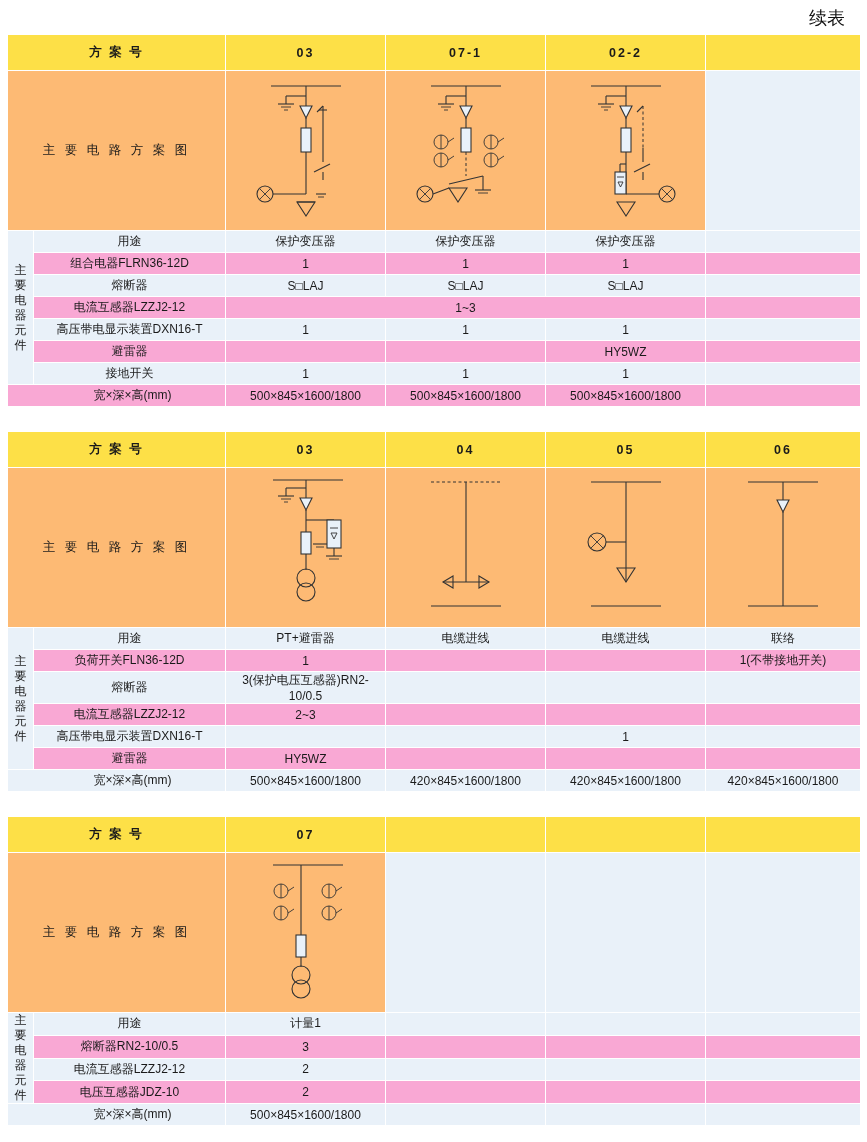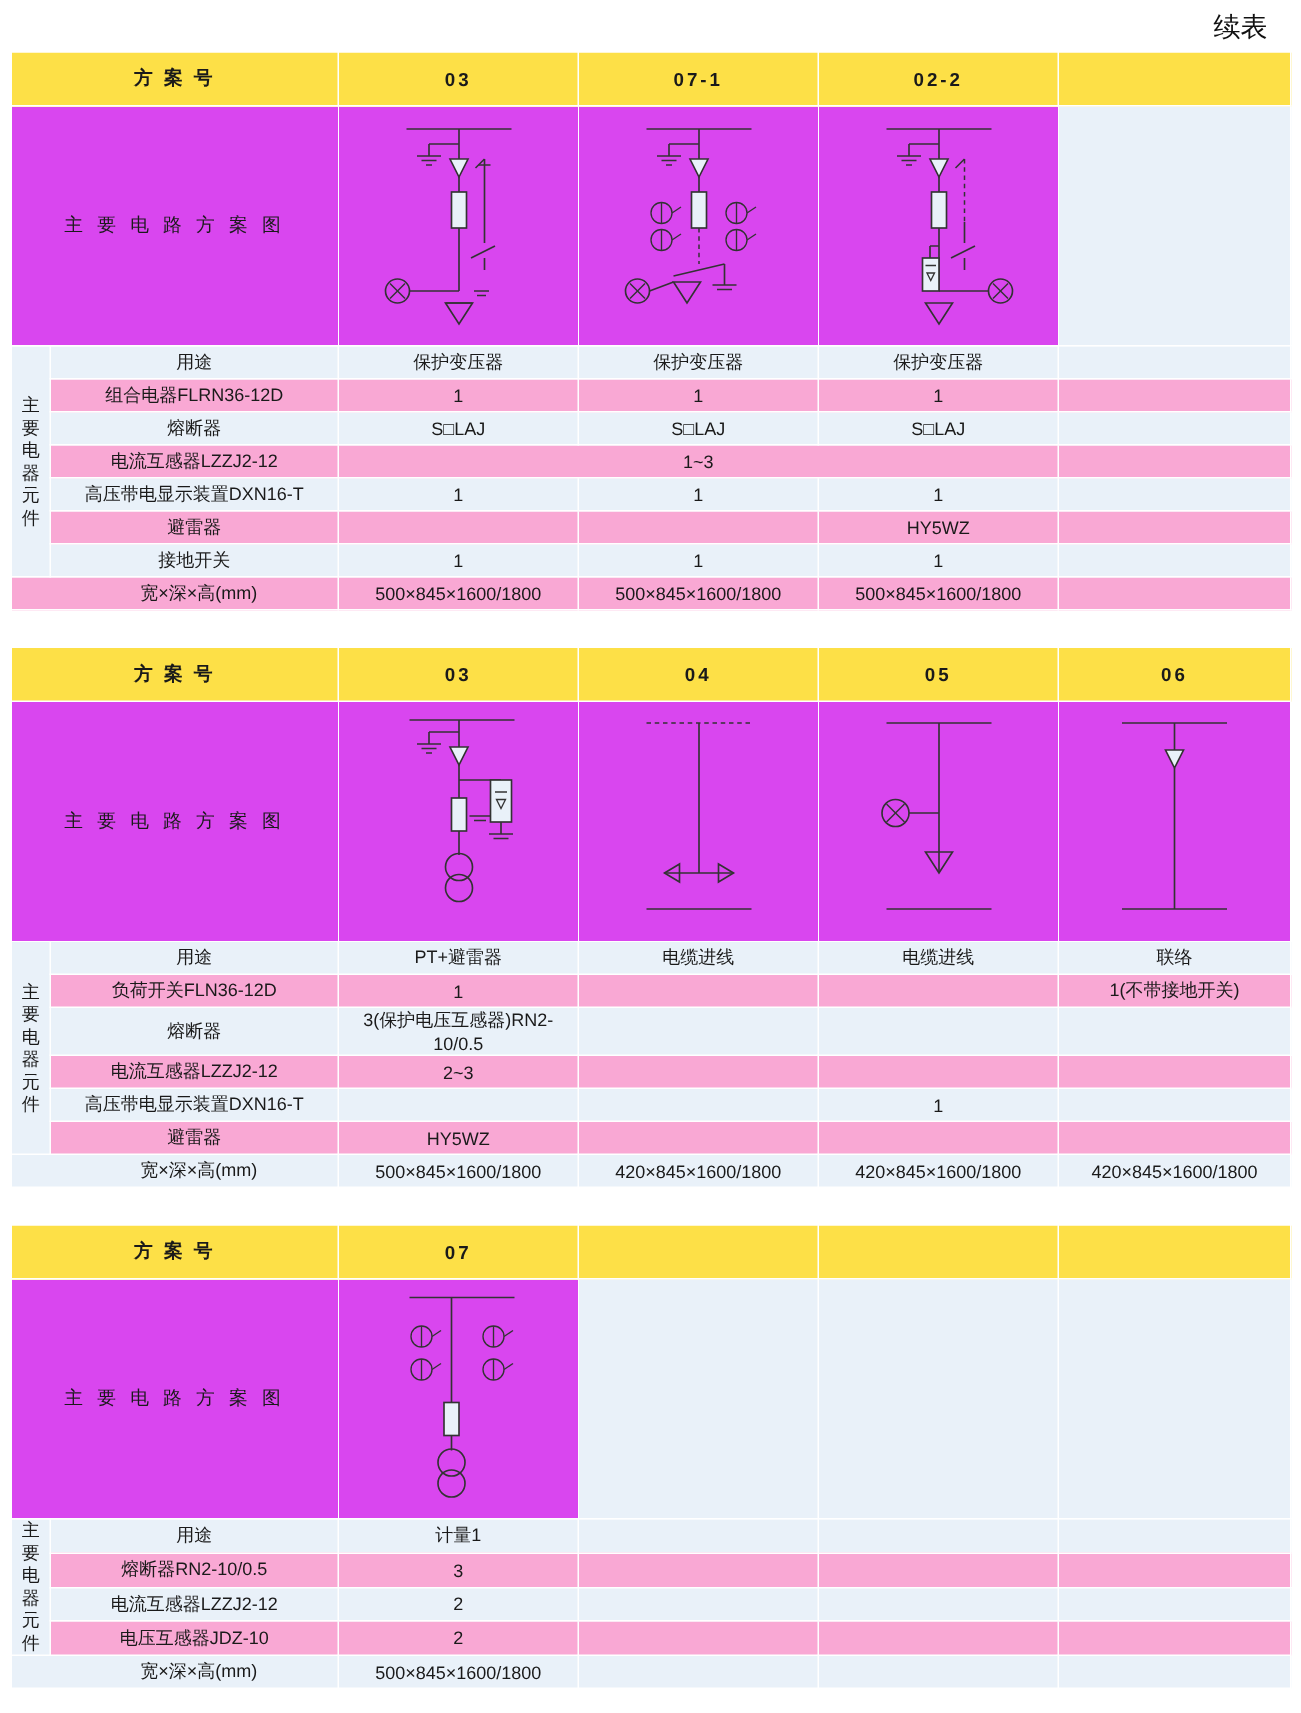--- a/index.html
+++ b/index.html
@@ -61,21 +61,21 @@
   .hdr td, .hdr th {
     background: #fde047;
     height: 36px;
     font-weight: bold;
     letter-spacing: 2px;
     font-size: 12.5px;
   }
   .bodyrow td { background: #e9f1f9; height: 22px; }
   .bodyrow.alt td { background: #f9a8d4; }
   .diagram-cell {
-    background: #d946ef;
+    background: #fdba74;
     height: 160px;
     position: relative;
   }
   .lbl-left {
     text-align: center;
     letter-spacing: 3px;
     font-size: 12.5px;
   }
   .rowname {
     text-align: left;

